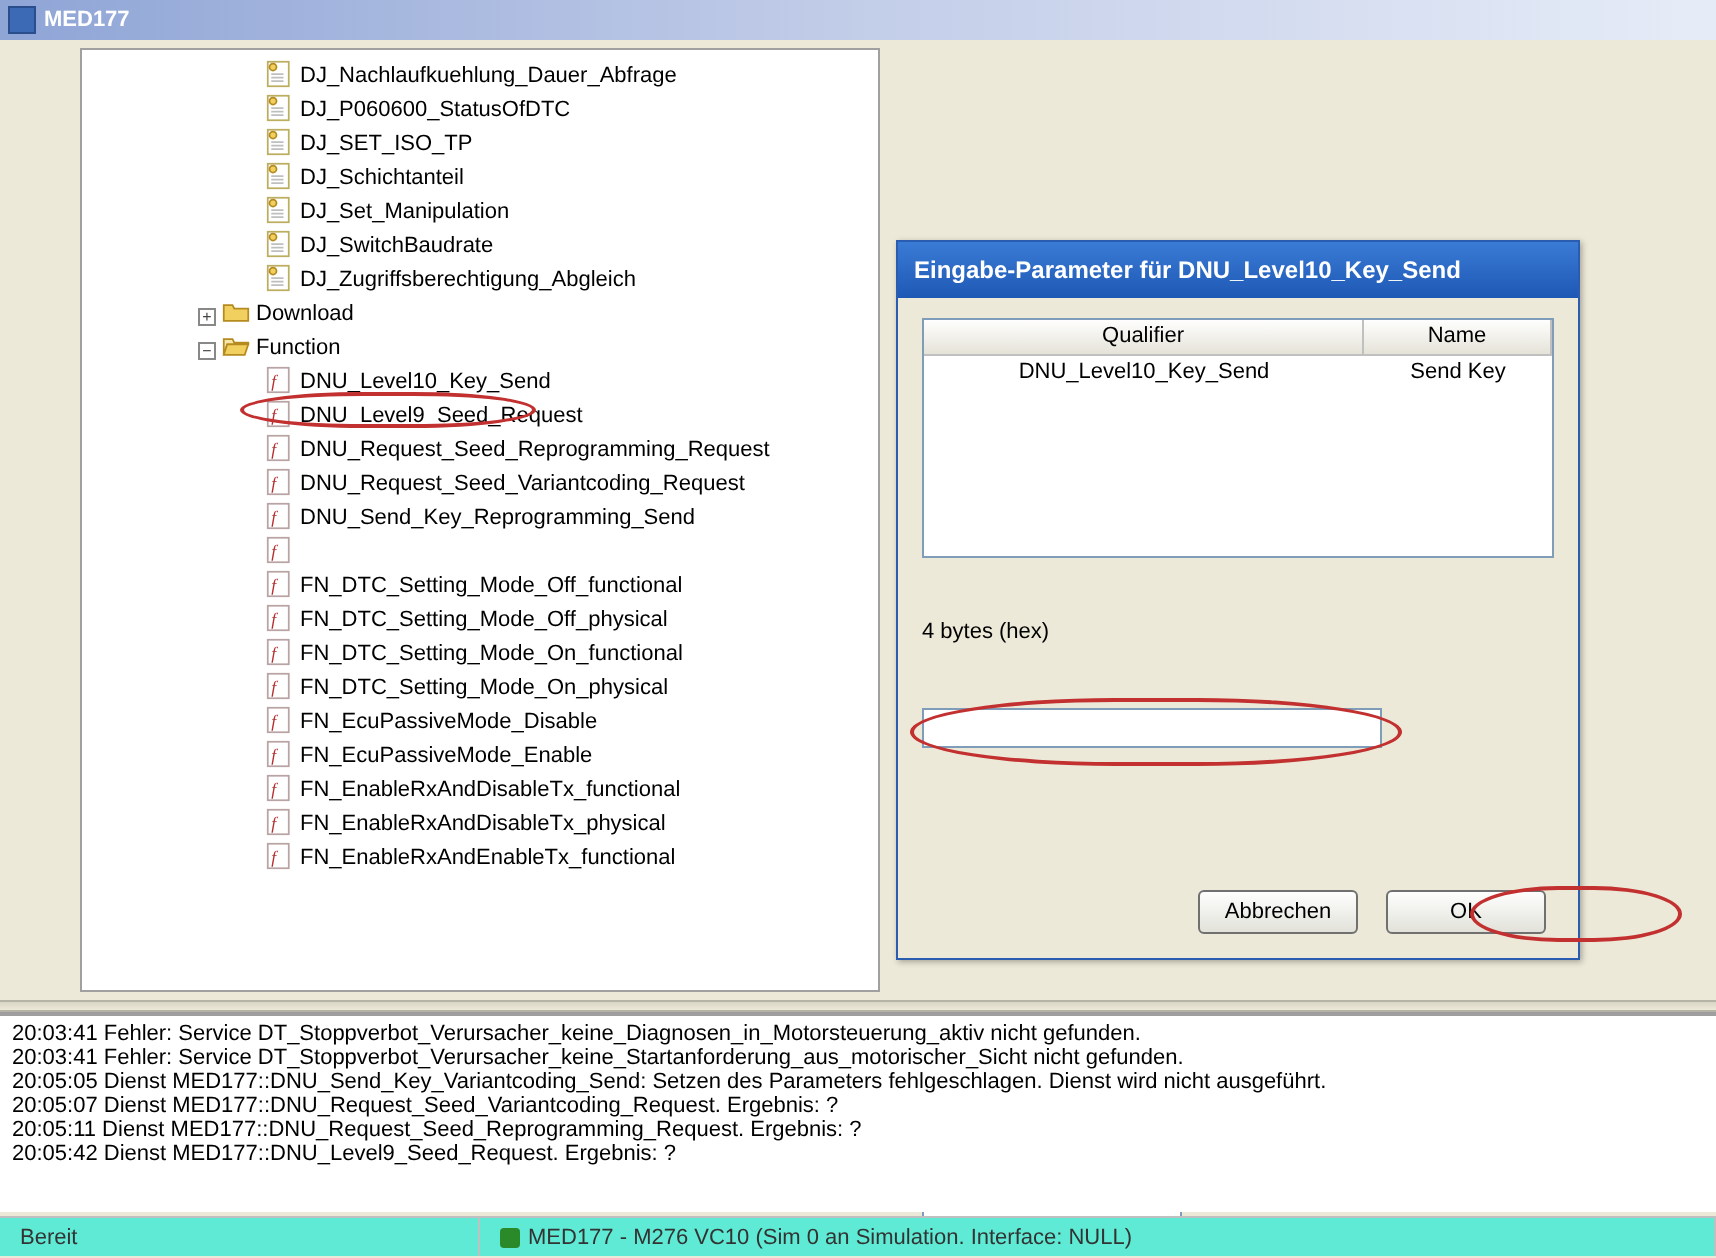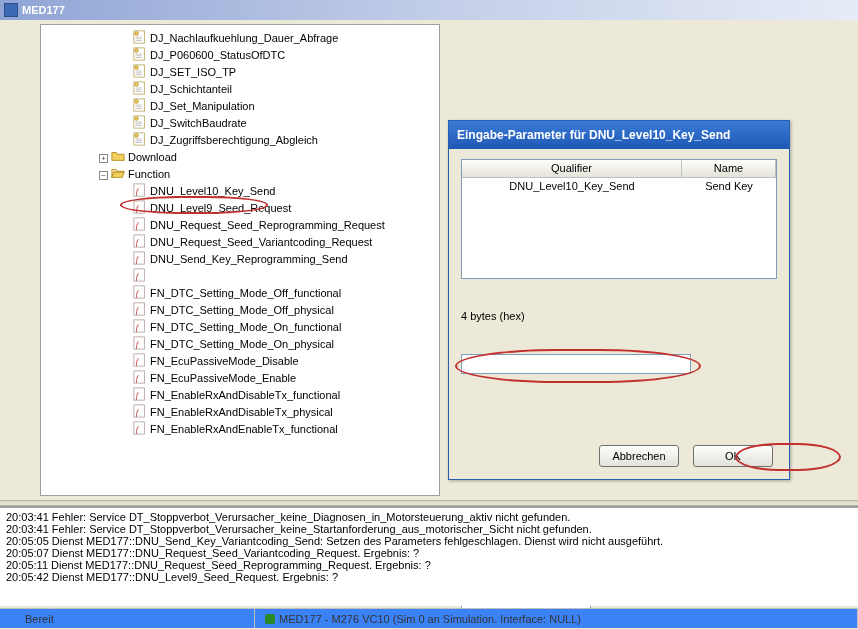--- a/index.html
+++ b/index.html
@@ -176,27 +176,26 @@
     padding: 3px 6px;
     overflow: hidden;
   }
   .log-line { white-space: nowrap; }
   
   .statusbar {
     position: absolute;
     top: 608px; left: 0;
     width: 858px;
     height: 20px;
-    background: #3b82f6;
+    background: #5eead4;
     border-top: 1px solid #c0c0c0;
     display: flex;
     align-items: center;
     font-size: 11px;
     color: #333;
-    padding-left: 15px;
   }
   .status-cell {
     border-right: 1px solid #c0c0c0;
     padding: 0 10px;
     height: 100%;
     display: flex;
     align-items: center;
   }
   .status-icon {
     width: 10px; height: 10px;

